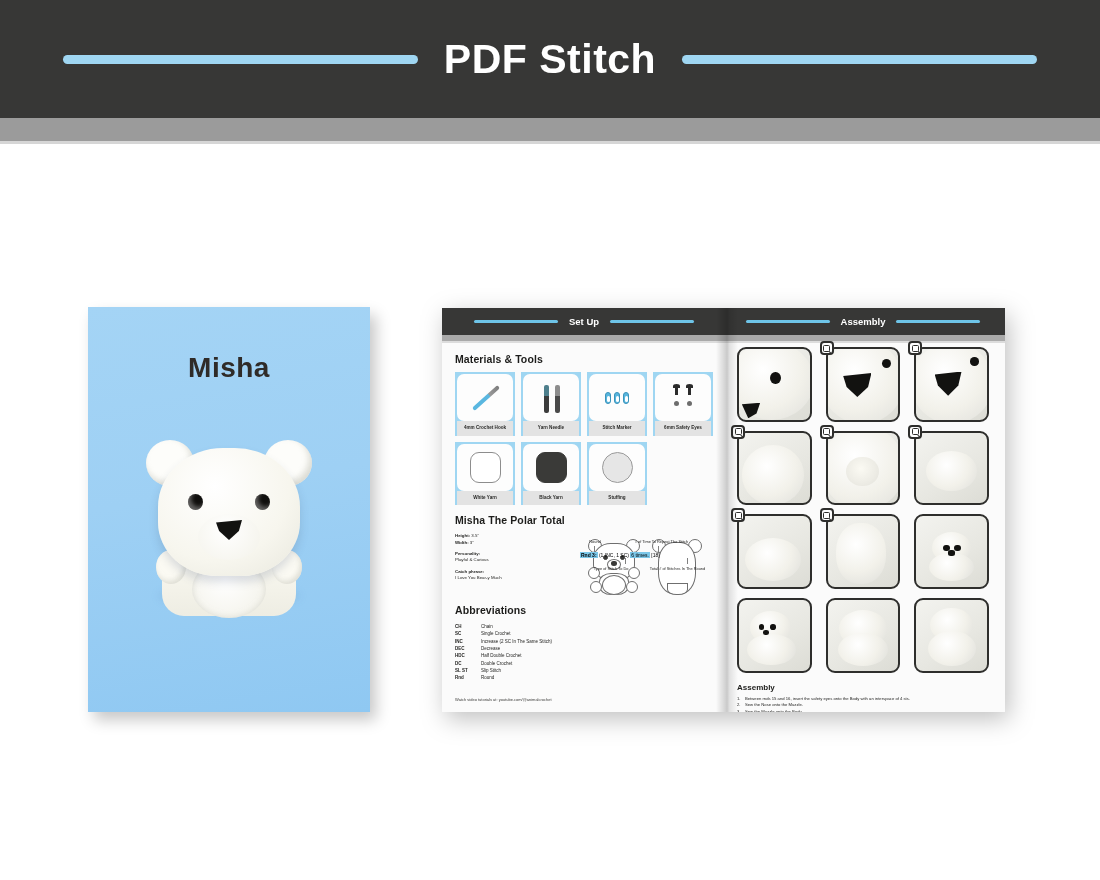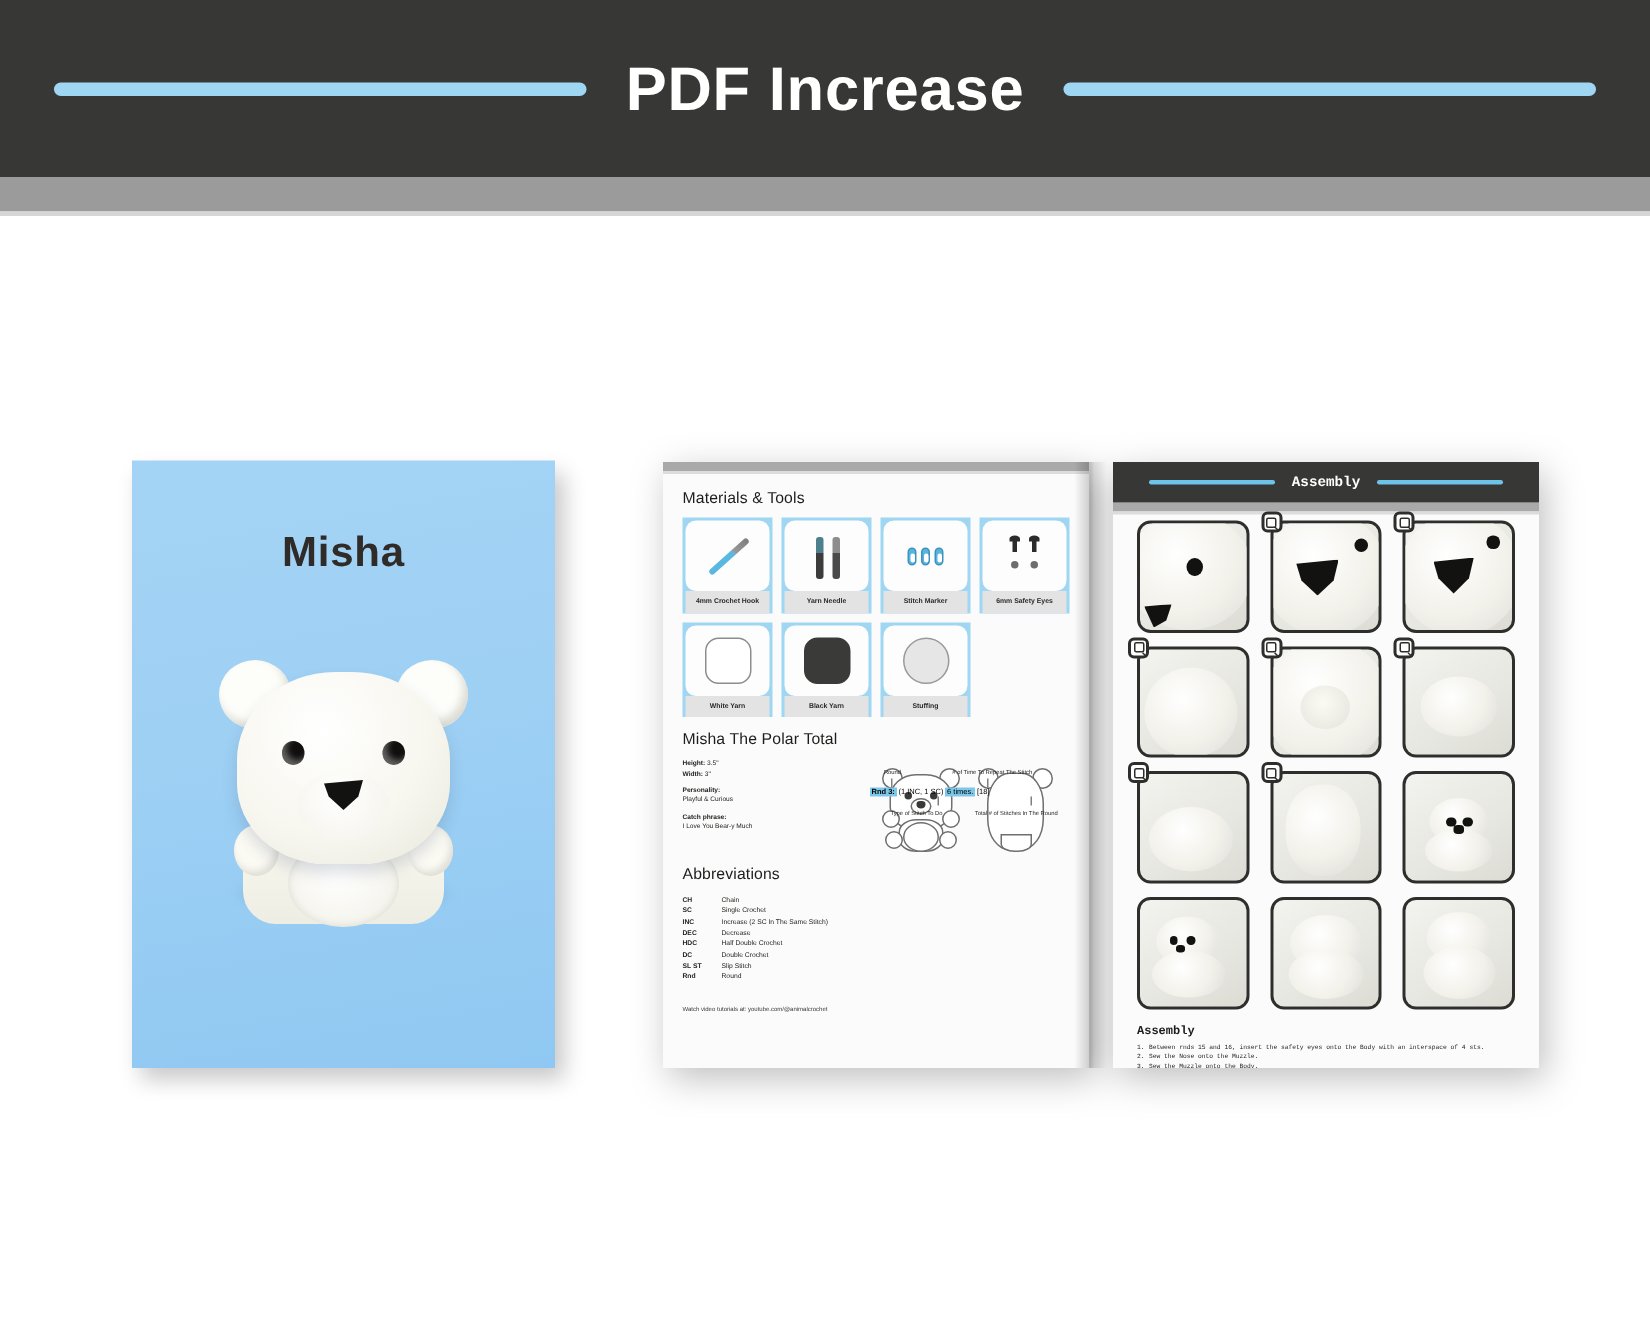--- a/index.html
+++ b/index.html
@@ -109,38 +109,38 @@
   
   .spread {
     position:absolute; left:442px; top:308px; width:568px; height:404px;
     filter:drop-shadow(4px 7px 12px rgba(0,0,0,.25));
   }
   .sheet {
     position:absolute; top:0; width:284px; height:404px;
     background:#fbfbfb; overflow:hidden;
   }
   .sheet.left  { left:0;   }
-  .sheet.right { left:300px;font-family:Liberation Mono, monospace; }
+  .sheet.right { left:279px; }
   .sheet-head {
     position:relative; height:27px; background:#373736;
     display:flex; align-items:center; justify-content:center; gap:11px;
   }
   .sheet-rule { height:3px; border-radius:2px; background:#6ec4e8; width:84px; }
   .sheet-head-title { color:#fff; font-size:9.5px; font-weight:700; white-space:nowrap; }
   .sheet-subband { height:6px; background:#a9a9a9; }
   .sheet-subband-edge { height:2px; background:#dcdcdc; }
   .sheet-body { position:relative; padding:10px 13px 0 13px; height:369px; }
   .gutter {
     position:absolute; left:274px; top:0; width:22px; height:404px;
     background:linear-gradient(90deg, rgba(0,0,0,0) 0%, rgba(0,0,0,.16) 42%,
                rgba(0,0,0,.20) 50%, rgba(0,0,0,.10) 62%, rgba(0,0,0,0) 100%);
     pointer-events:none;
   }
 
-  h3.sec-title { font-size:10.5px; font-weight:400; color:#1d1d1b; margin-bottom:7px; letter-spacing:.1px; }
+  h3.sec-title { font-size:10.5px; font-weight:700; color:#1d1d1b; margin-bottom:7px; letter-spacing:.1px; }
 
   
   .mat-grid { display:grid; grid-template-columns:repeat(4,1fr); gap:6px; }
   .mat-card { background:#9fd6f2; padding:2px 2px 0 2px; }
   .mat-thumb {
     height:47px; background:#fdfdfd; border-radius:7px;
     display:flex; align-items:center; justify-content:center;
   }
   .mat-label {
     background:#e3e3e3; color:#2a2a28; font-size:4.6px; font-weight:700;
@@ -255,21 +255,21 @@
   .asm-step { font-size:4.2px; line-height:1.55; color:#1d1d1b; display:flex; }
   .asm-step .n { width:8px; }
 </style>
 </head>
 <body>
 
 <div class="page-root">
 
   <div class="banner">
     <div class="banner-rule left"></div>
-    <div class="banner-title">PDF Increase</div>
+    <div class="banner-title">PDF Stitch</div>
     <div class="banner-rule right"></div>
   </div>
   <div class="banner-greyband"></div>
   <div class="banner-greyband-edge"></div>
 
   <div class="cover">
     <div class="cover-title">Misha</div>
     <div class="cover-shadow"></div>
     <div class="bear-wrap">
       <div class="bear-ear l"></div>
@@ -282,20 +282,25 @@
       <div class="bear-eye l"></div>
       <div class="bear-eye r"></div>
       <div class="bear-muzzle"></div>
       <div class="bear-nose"></div>
     </div>
   </div>
 
   <div class="spread">
 
     <div class="sheet left">
+      <div class="sheet-head">
+        <div class="sheet-rule"></div>
+        <div class="sheet-head-title">Set Up</div>
+        <div class="sheet-rule"></div>
+      </div>
       <div class="sheet-subband"></div>
       <div class="sheet-subband-edge"></div>
 
       <div class="sheet-body">
         <h3 class="sec-title">Materials &amp; Tools</h3>
 
         <div class="mat-grid">
           <div class="mat-card">
             <div class="mat-thumb">
               <div class="ico-hook">

